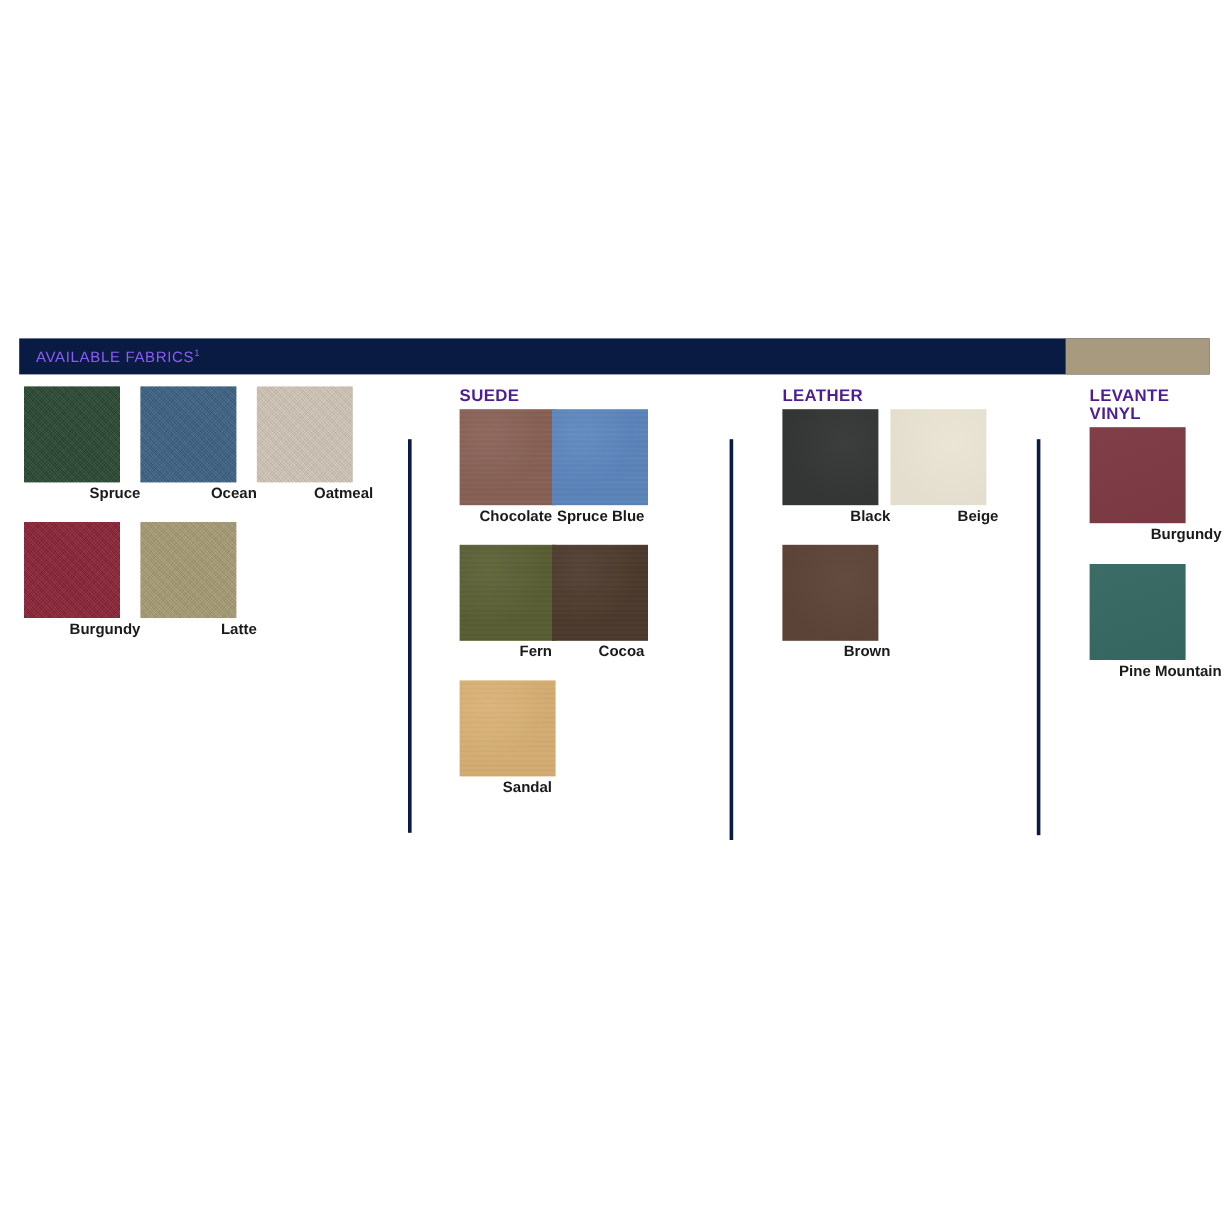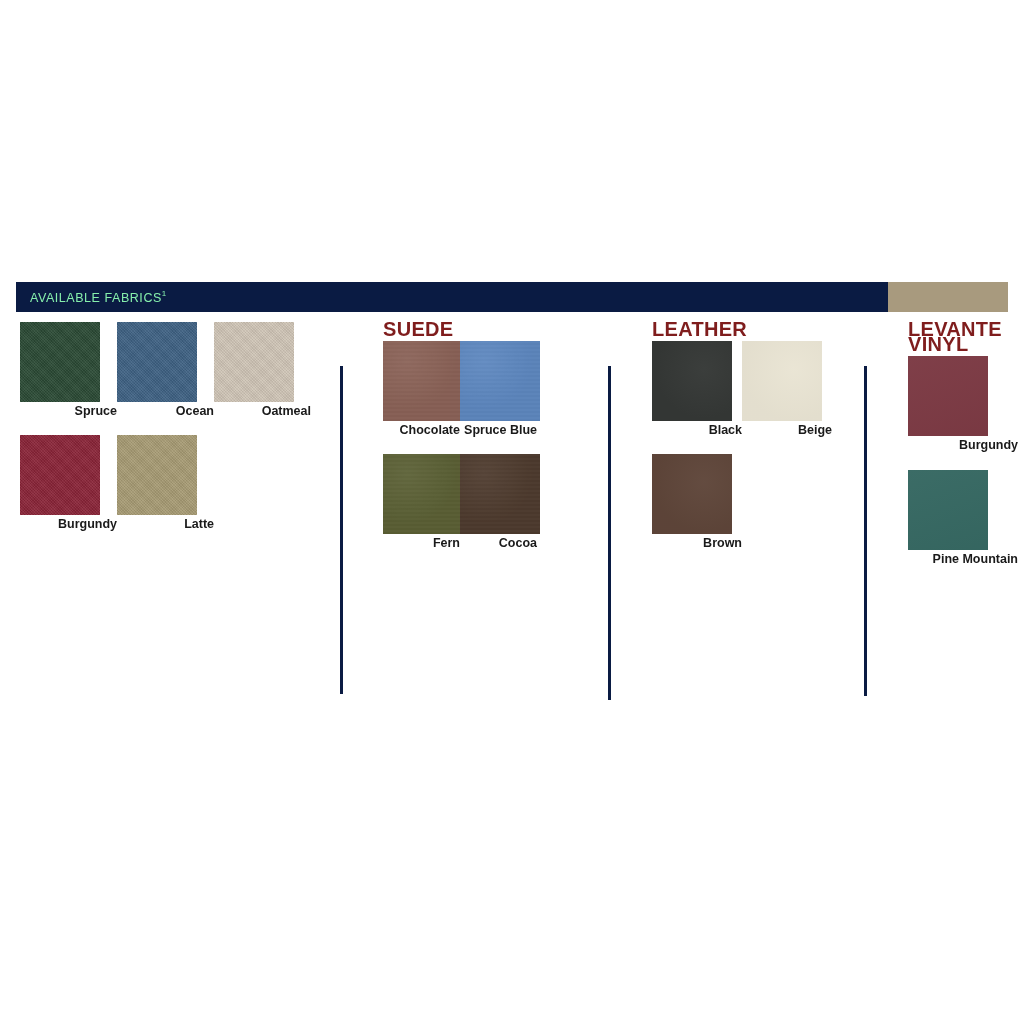--- a/index.html
+++ b/index.html
@@ -70,23 +70,23 @@
   .col {
     position: absolute;
     top: 0;
   }
   .col-0 { left: 20px;  width: 300px; }
   .col-1 { left: 383px; width: 200px; }
   .col-2 { left: 652px; width: 190px; }
   .col-3 { left: 908px; width: 110px; }
 
   .col-title {
-    font-size: 20px;
+    font-size: 14px;
     font-weight: bold;
-    color: #7f1d1d;
+    color: #4c1d95;
     letter-spacing: 0.3px;
     line-height: 15px;
     margin: 0 0 4px 0;
     white-space: pre-line;
   }
   .col-0 .col-title { height: 0; margin: 0; }
 
   .swatch-grid {
     display: flex;
     flex-wrap: wrap;
@@ -141,21 +141,21 @@
   .divider.d1 { left: 340px; top: 366px; height: 328px; }
   .divider.d2 { left: 608px; top: 366px; height: 334px; }
   .divider.d3 { left: 864px; top: 366px; height: 330px; }
 </style>
 </head>
 <body>
 
 <div id="page">
 
   <div class="header-bar" style="background: rgb(10, 27, 67);">
-    <span class="header-title" style="color: #86efac;">
+    <span class="header-title" style="color: #8b5cf6;">
       <span>AVAILABLE FABRICS</span><span class="sup">1</span>
     </span>
   </div>
   <div class="header-accent" style="background: rgb(168, 154, 126);"></div>
 
   <div class="divider d1" style="background: rgb(10, 27, 67);"></div>
   <div class="divider d2" style="background: rgb(10, 27, 67);"></div>
   <div class="divider d3" style="background: rgb(10, 27, 67);"></div>
 
   <div class="columns">
@@ -216,20 +216,26 @@
               <div class="tex" style="background-image: radial-gradient(circle at 30% 25%, rgba(255, 255, 255, 0.1), rgba(0, 0, 0, 0.06) 60%), repeating-linear-gradient(0deg, rgba(0, 0, 0, 0.03) 0px, rgba(0, 0, 0, 0.03) 2px, rgba(255, 255, 255, 0.03) 2px, rgba(255, 255, 255, 0.03) 4px);"></div>
             </div>
             <div class="swatch-label">Fern</div>
           </div>
           <div class="swatch-cell">
             <div class="swatch" style="background: rgb(78, 59, 46);">
               <div class="tex" style="background-image: radial-gradient(circle at 30% 25%, rgba(255, 255, 255, 0.1), rgba(0, 0, 0, 0.06) 60%), repeating-linear-gradient(0deg, rgba(0, 0, 0, 0.03) 0px, rgba(0, 0, 0, 0.03) 2px, rgba(255, 255, 255, 0.03) 2px, rgba(255, 255, 255, 0.03) 4px);"></div>
             </div>
             <div class="swatch-label">Cocoa</div>
           </div>
+          <div class="swatch-cell">
+            <div class="swatch" style="background: rgb(217, 177, 117);">
+              <div class="tex" style="background-image: radial-gradient(circle at 30% 25%, rgba(255, 255, 255, 0.1), rgba(0, 0, 0, 0.06) 60%), repeating-linear-gradient(0deg, rgba(0, 0, 0, 0.03) 0px, rgba(0, 0, 0, 0.03) 2px, rgba(255, 255, 255, 0.03) 2px, rgba(255, 255, 255, 0.03) 4px);"></div>
+            </div>
+            <div class="swatch-label">Sandal</div>
+          </div>
         </div>
     </div>
 
     <div class="col col-2">
       <div class="col-title">LEATHER</div>
       <div class="swatch-grid">
           <div class="swatch-cell">
             <div class="swatch" style="background: rgb(52, 55, 53);">
               <div class="tex" style="background-image: radial-gradient(circle at 65% 35%, rgba(255, 255, 255, 0.07), rgba(0, 0, 0, 0.05) 70%);"></div>
             </div>

